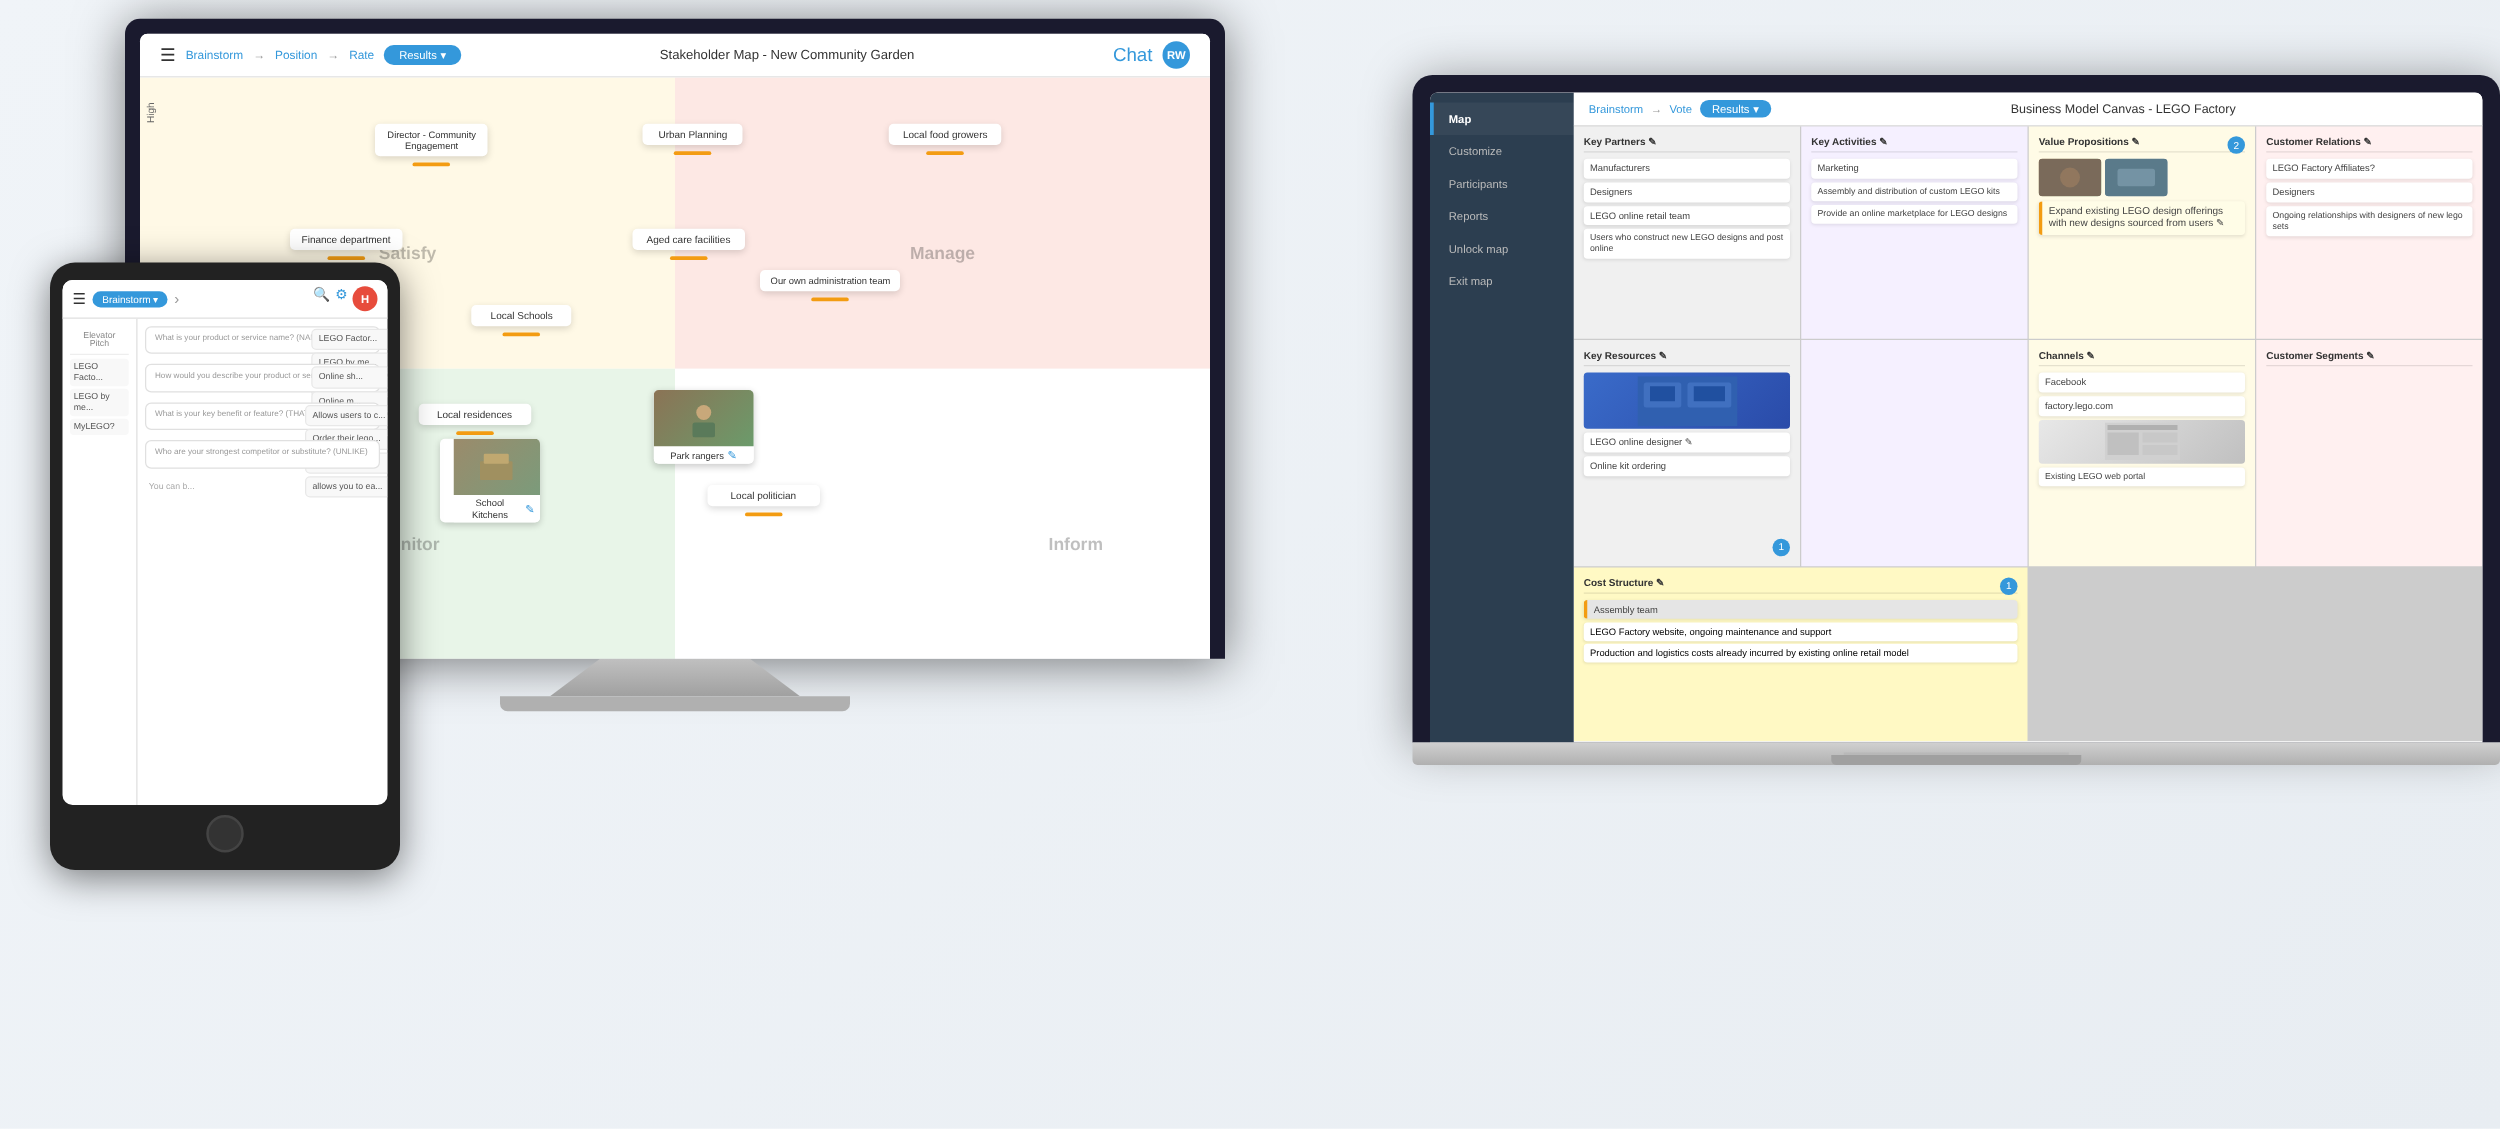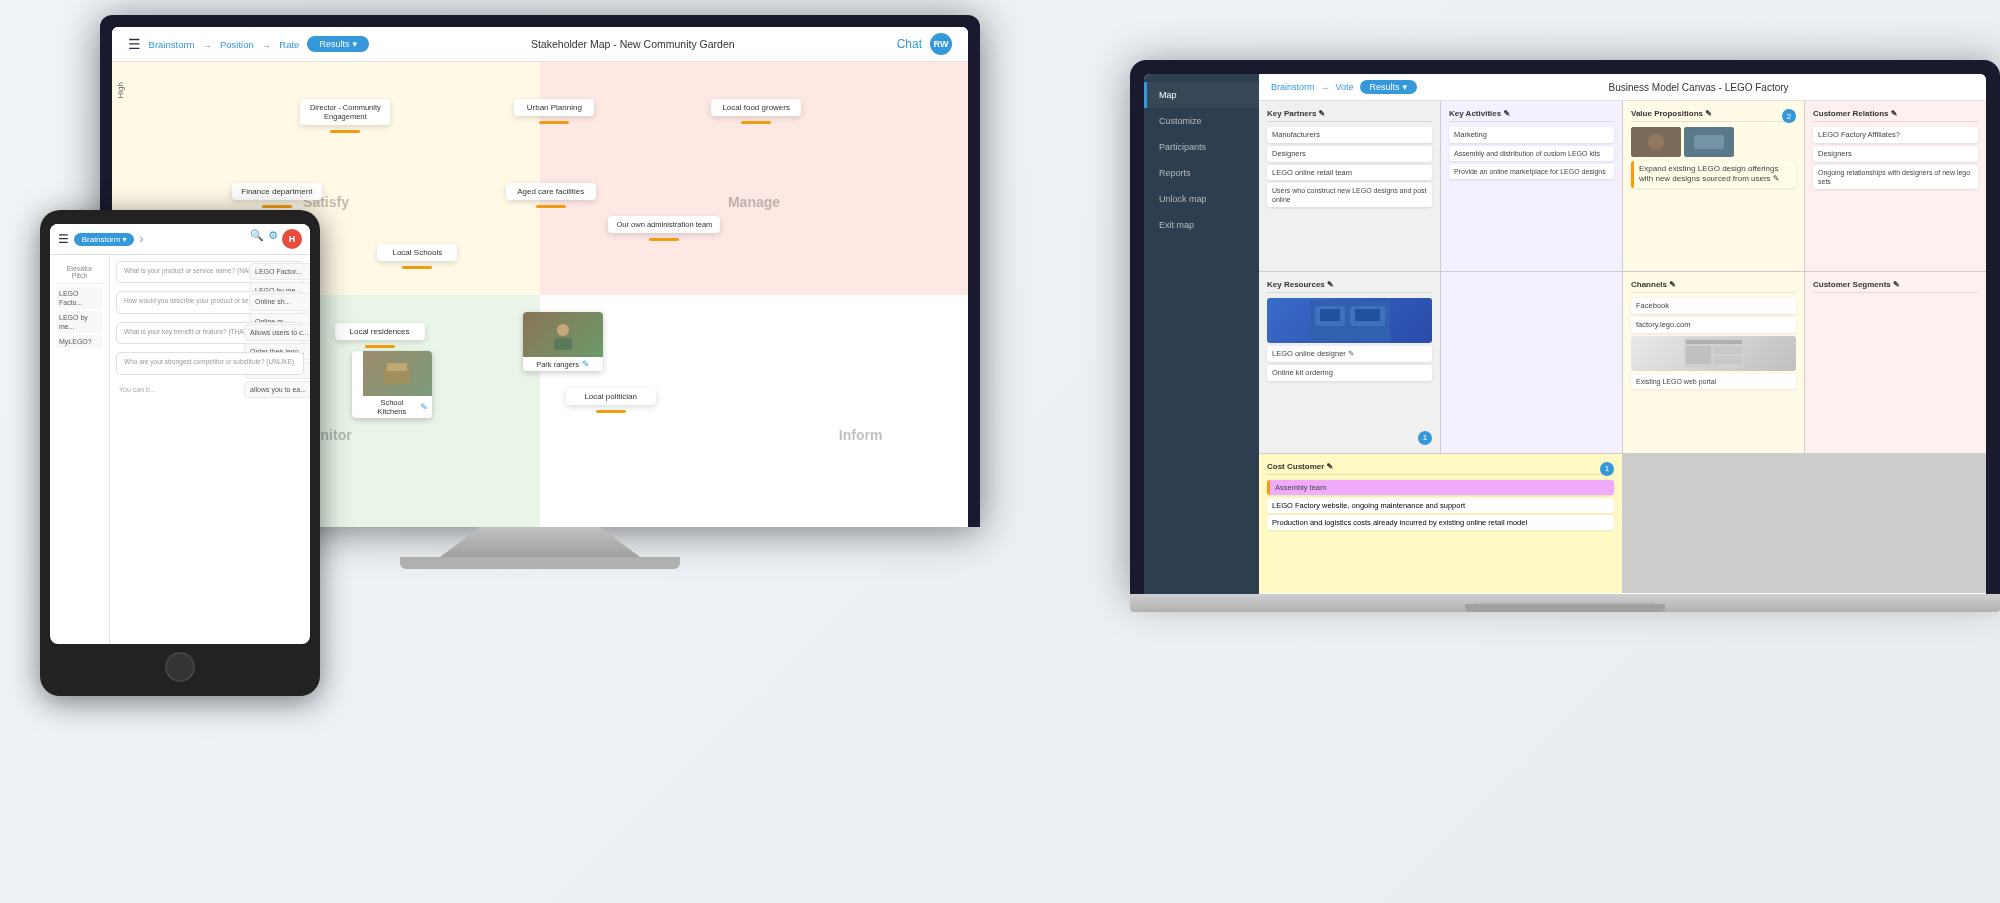--- a/index.html
+++ b/index.html
@@ -71,20 +71,21 @@
       padding: 8px 12px;
       font-size: 9px;
       color: #bbb;
       cursor: pointer;
       border-left: 3px solid transparent;
     }
     .laptop-sidebar-item.active {
       color: #fff;
       border-left-color: #3498db;
       background: rgba(255,255,255,0.05);
+      font-weight: bold;
     }
     .laptop-main {
       flex: 1;
       overflow: hidden;
     }
     .laptop-topbar {
       background: #fff;
       border-bottom: 1px solid #e0e0e0;
       padding: 6px 12px;
       display: flex;
@@ -232,21 +233,21 @@
     }
     .monitor-title {
       flex: 1;
       text-align: center;
       font-size: 10.5px;
       color: #333;
       font-weight: 500;
     }
     .monitor-chat-btn {
       color: #3498db;
-      font-size: 12px;
+      font-size: 15px;
       cursor: pointer;
     }
     .monitor-avatar {
       width: 22px;
       height: 22px;
       background: #3498db;
       border-radius: 50%;
       display: flex;
       align-items: center;
       justify-content: center;
@@ -677,22 +678,22 @@
                   </svg>
               </div>
               <div class="canvas-card" style="font-size:7px;">Existing LEGO web portal</div>
             </div>
 
             <div class="canvas-cell" style="background:#fff0f0;grid-row:2;">
               <div class="canvas-cell-title">Customer Segments ✎</div>
             </div>
 
             <div class="canvas-cell cost-structure" style="grid-column:1/3;grid-row:3;background:#fff9c4;">
-              <div class="canvas-cell-title">Cost Customer ✎</div>
-              <div class="canvas-card" style="background:#f0abfc;border-left:3px solid #f39c12;">Assembly team</div>
+              <div class="canvas-cell-title">Cost Structure ✎</div>
+              <div class="canvas-card" style="background:#e5e5e5;border-left:3px solid #f39c12;">Assembly team</div>
               <div class="canvas-badge" style="top:8px;">1</div>
               <div class="canvas-cost-row">LEGO Factory website, ongoing maintenance and support</div>
               <div class="canvas-cost-row">Production and logistics costs already incurred by existing online retail model</div>
             </div>
 
           </div>
         </div>
       </div>
     </div>
   </div>

